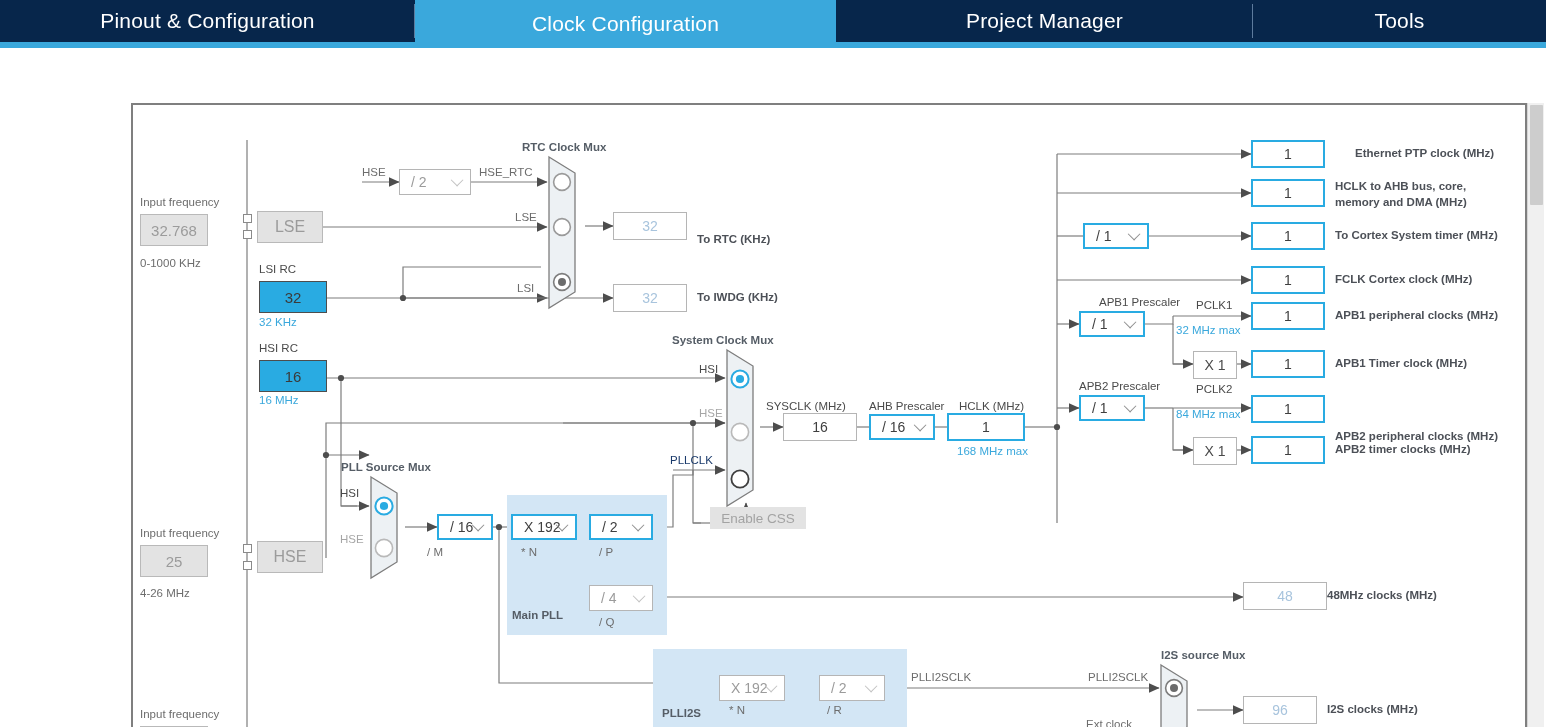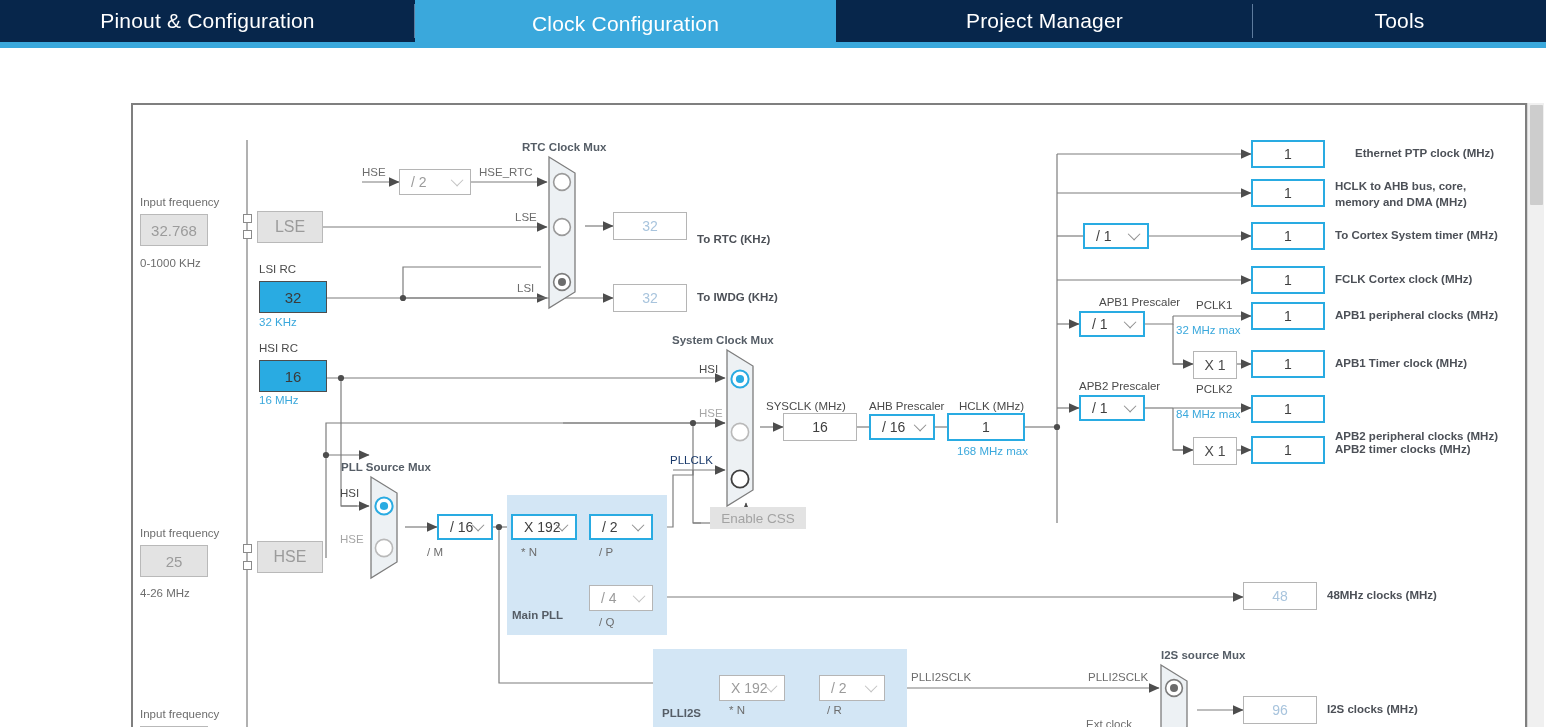--- a/index.html
+++ b/index.html
@@ -454,21 +454,21 @@
       <polygon points="2,2 28,18 28,64 2,80" fill="#edf1f4" stroke="#7d7d7d" stroke-width="1.3"></polygon>
       <circle cx="15" cy="25" r="8.4" fill="#fff" stroke="#7d7d7d" stroke-width="1.6"></circle>
       <circle cx="15" cy="25" r="4" fill="#6c6c6c"></circle>
     </svg>
   </div>
   <div class="lbl" style="left:953px;top:613px;">Ext clock</div>
 
   <div class="vbox plain" style="left:1110px;top:591px;width:74px;">96</div>
   <div class="lbl out" style="left:1194px;top:598px;">I2S clocks (MHz)</div>
 
-  <div class="vbox plain" style="left:1110px;top:477px;width:74px;">48</div>
+  <div class="vbox plain" style="left:1110px;top:477px;width:84px;">48</div>
   <div class="lbl out" style="left:1194px;top:484px;">48MHz clocks (MHz)</div>
 
   <div class="vbox" style="left:1118px;top:35px;width:74px;">1</div>
   <div class="lbl out" style="left:1202px;top:42px;padding-left:20px;">Ethernet PTP clock (MHz)</div>
 
   <div class="vbox" style="left:1118px;top:74px;width:74px;">1</div>
   <div class="lbl out" style="left:1202px;top:75px;text-align:center;">HCLK to AHB bus, core,</div>
   <div class="lbl out" style="left:1202px;top:91px;">memory and DMA (MHz)</div>
 
   <div class="sel" style="left:950px;top:118px;width:66px;">

